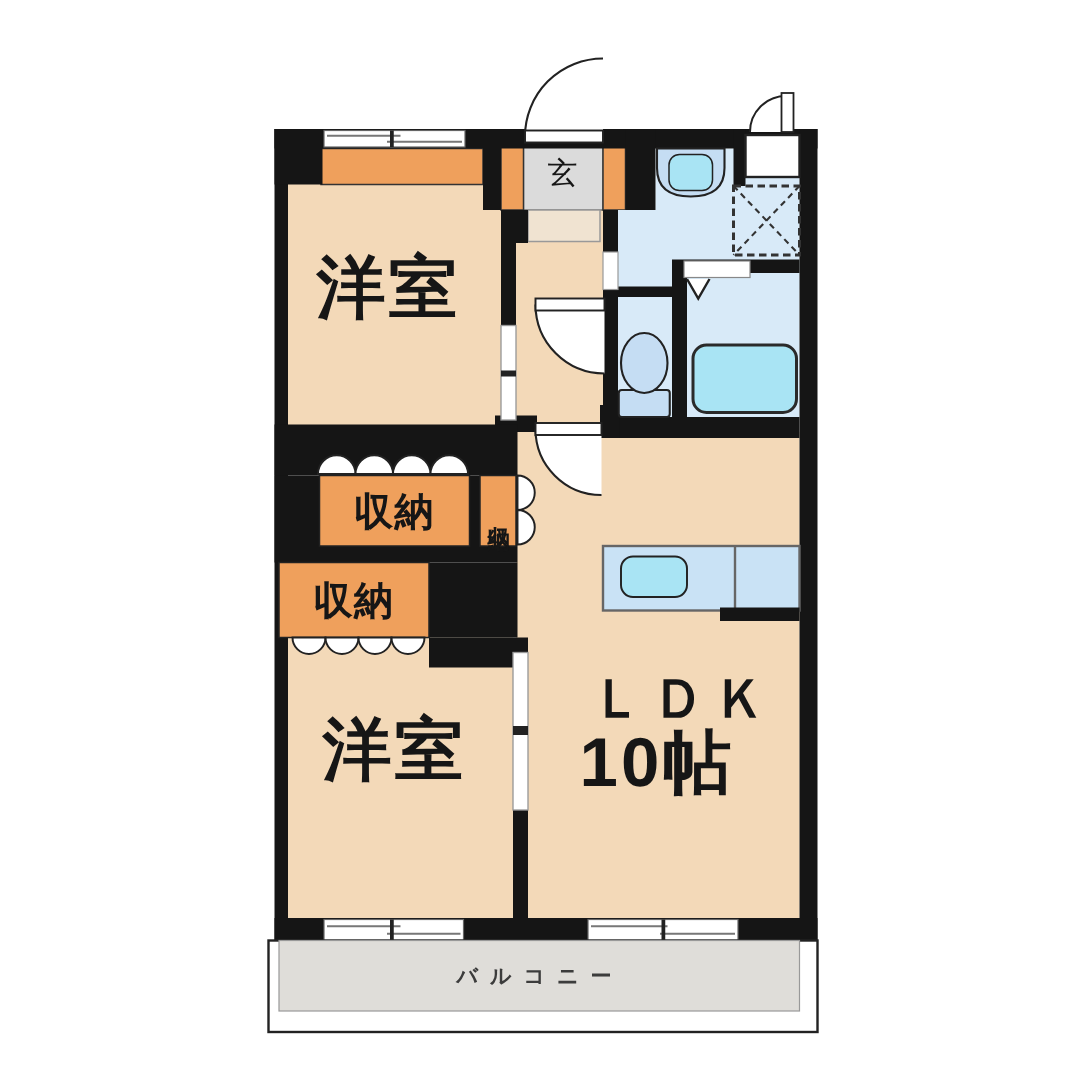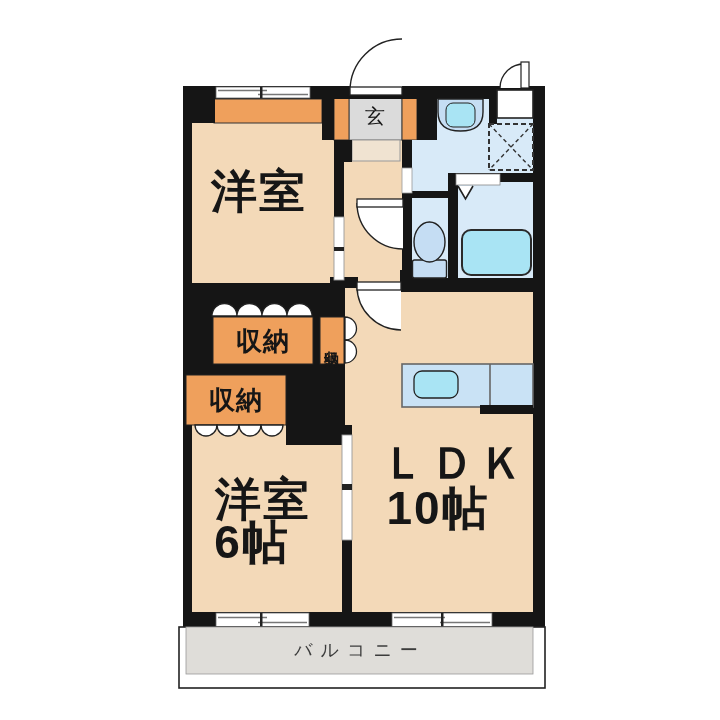--- a/index.html
+++ b/index.html
@@ -6,28 +6,28 @@
   #stage{
     position:relative;width:720px;height:720px;background:#fff;overflow:hidden;
     font-family:"Liberation Sans","DejaVu Sans",sans-serif;
   }
   #plan-svg{position:absolute;left:0;top:0;}
   .lbl{
     position:absolute;transform:translate(-50%,-50%);
     color:#161616;white-space:nowrap;line-height:1;font-weight:600;
   }
   .lbl-room{font-size:46px;letter-spacing:2px;}
-  .lbl-ldk{font-size:44px;letter-spacing:5px;font-family:Liberation Mono, monospace;}
+  .lbl-ldk{font-size:36px;letter-spacing:5px;}
   .lbl-storage{font-size:26px;letter-spacing:1px;}
   .lbl-storage-v{
     font-size:15px;writing-mode:vertical-rl;text-orientation:upright;
     transform:translate(-50%,-50%);letter-spacing:1px;
   }
   .lbl-entrance{font-size:20px;font-weight:500;}
-  .lbl-balcony{font-size:18px;font-weight:400;color:#3c3c3c;letter-spacing:8px;}
+  .lbl-balcony{font-size:14px;font-weight:700;color:#3c3c3c;letter-spacing:8px;}
 </style>
 </head>
 <body>
 
 <div id="stage">
 
 <svg id="plan-svg" width="720" height="720" viewBox="0 0 720 720">
 
   <rect x="192" y="99" width="143" height="189" fill="#F3D9B8"></rect>
   <rect x="344" y="140" width="58" height="150" fill="#F3D9B8"></rect>
@@ -178,18 +178,17 @@
     <rect x="186" y="627" width="347" height="47" stroke="#999" stroke-width="0.8" fill="#DFDDD9"></rect>
   </g>
 </svg>
 
 <div class="lbl lbl-room" style="left:259px;top:191px;">洋室</div>
 <div class="lbl lbl-entrance" style="left:375px;top:116px;">玄</div>
 <div class="lbl lbl-storage" style="left:263px;top:341px;">収納</div>
 <div class="lbl lbl-storage-v" style="left:332px;top:340px;">収納</div>
 <div class="lbl lbl-storage" style="left:236px;top:400px;">収納</div>
 <div class="lbl lbl-room" style="left:263px;top:499px;">洋室</div>
-<div class="lbl lbl-room" style="left:252px;top:542px;">6帖</div>
 <div class="lbl lbl-ldk" style="left:455px;top:466px;">ＬＤＫ</div>
 <div class="lbl lbl-room" style="left:438px;top:508px;text-align:right;">10帖</div>
 <div class="lbl lbl-balcony" style="left:360px;top:650px;">バルコニー</div>
 
 </div>
 
 </body></html>

